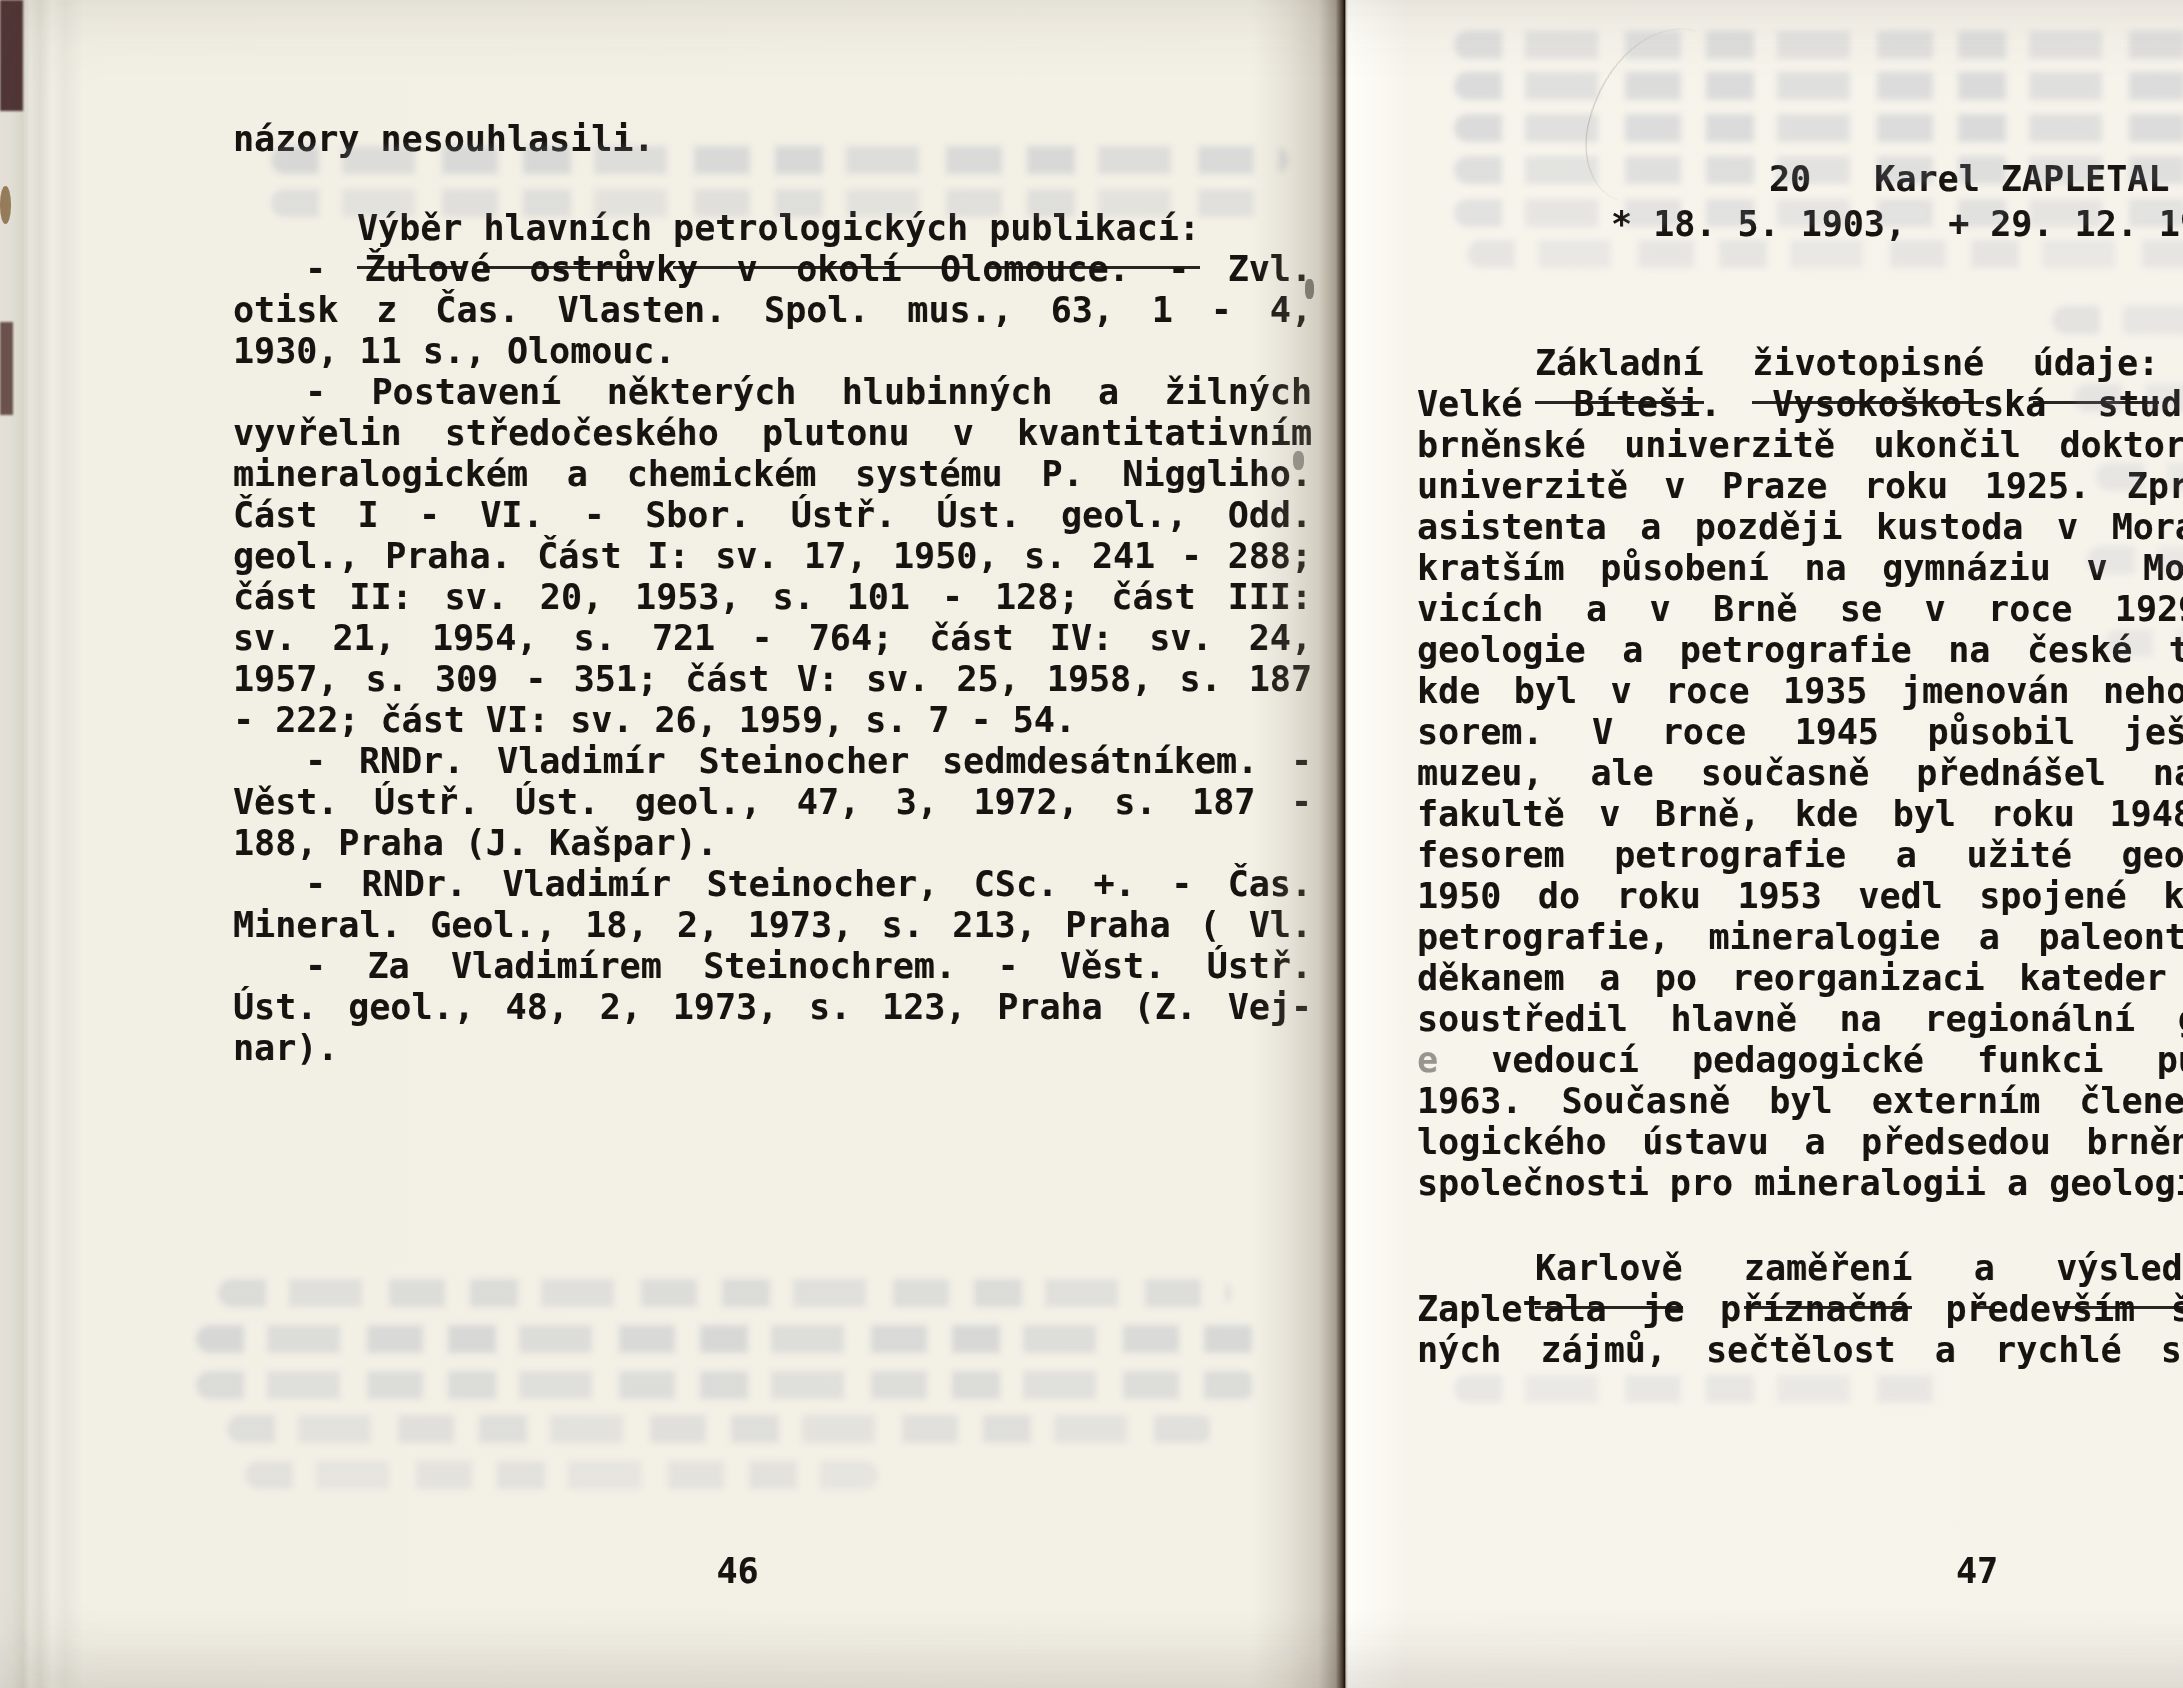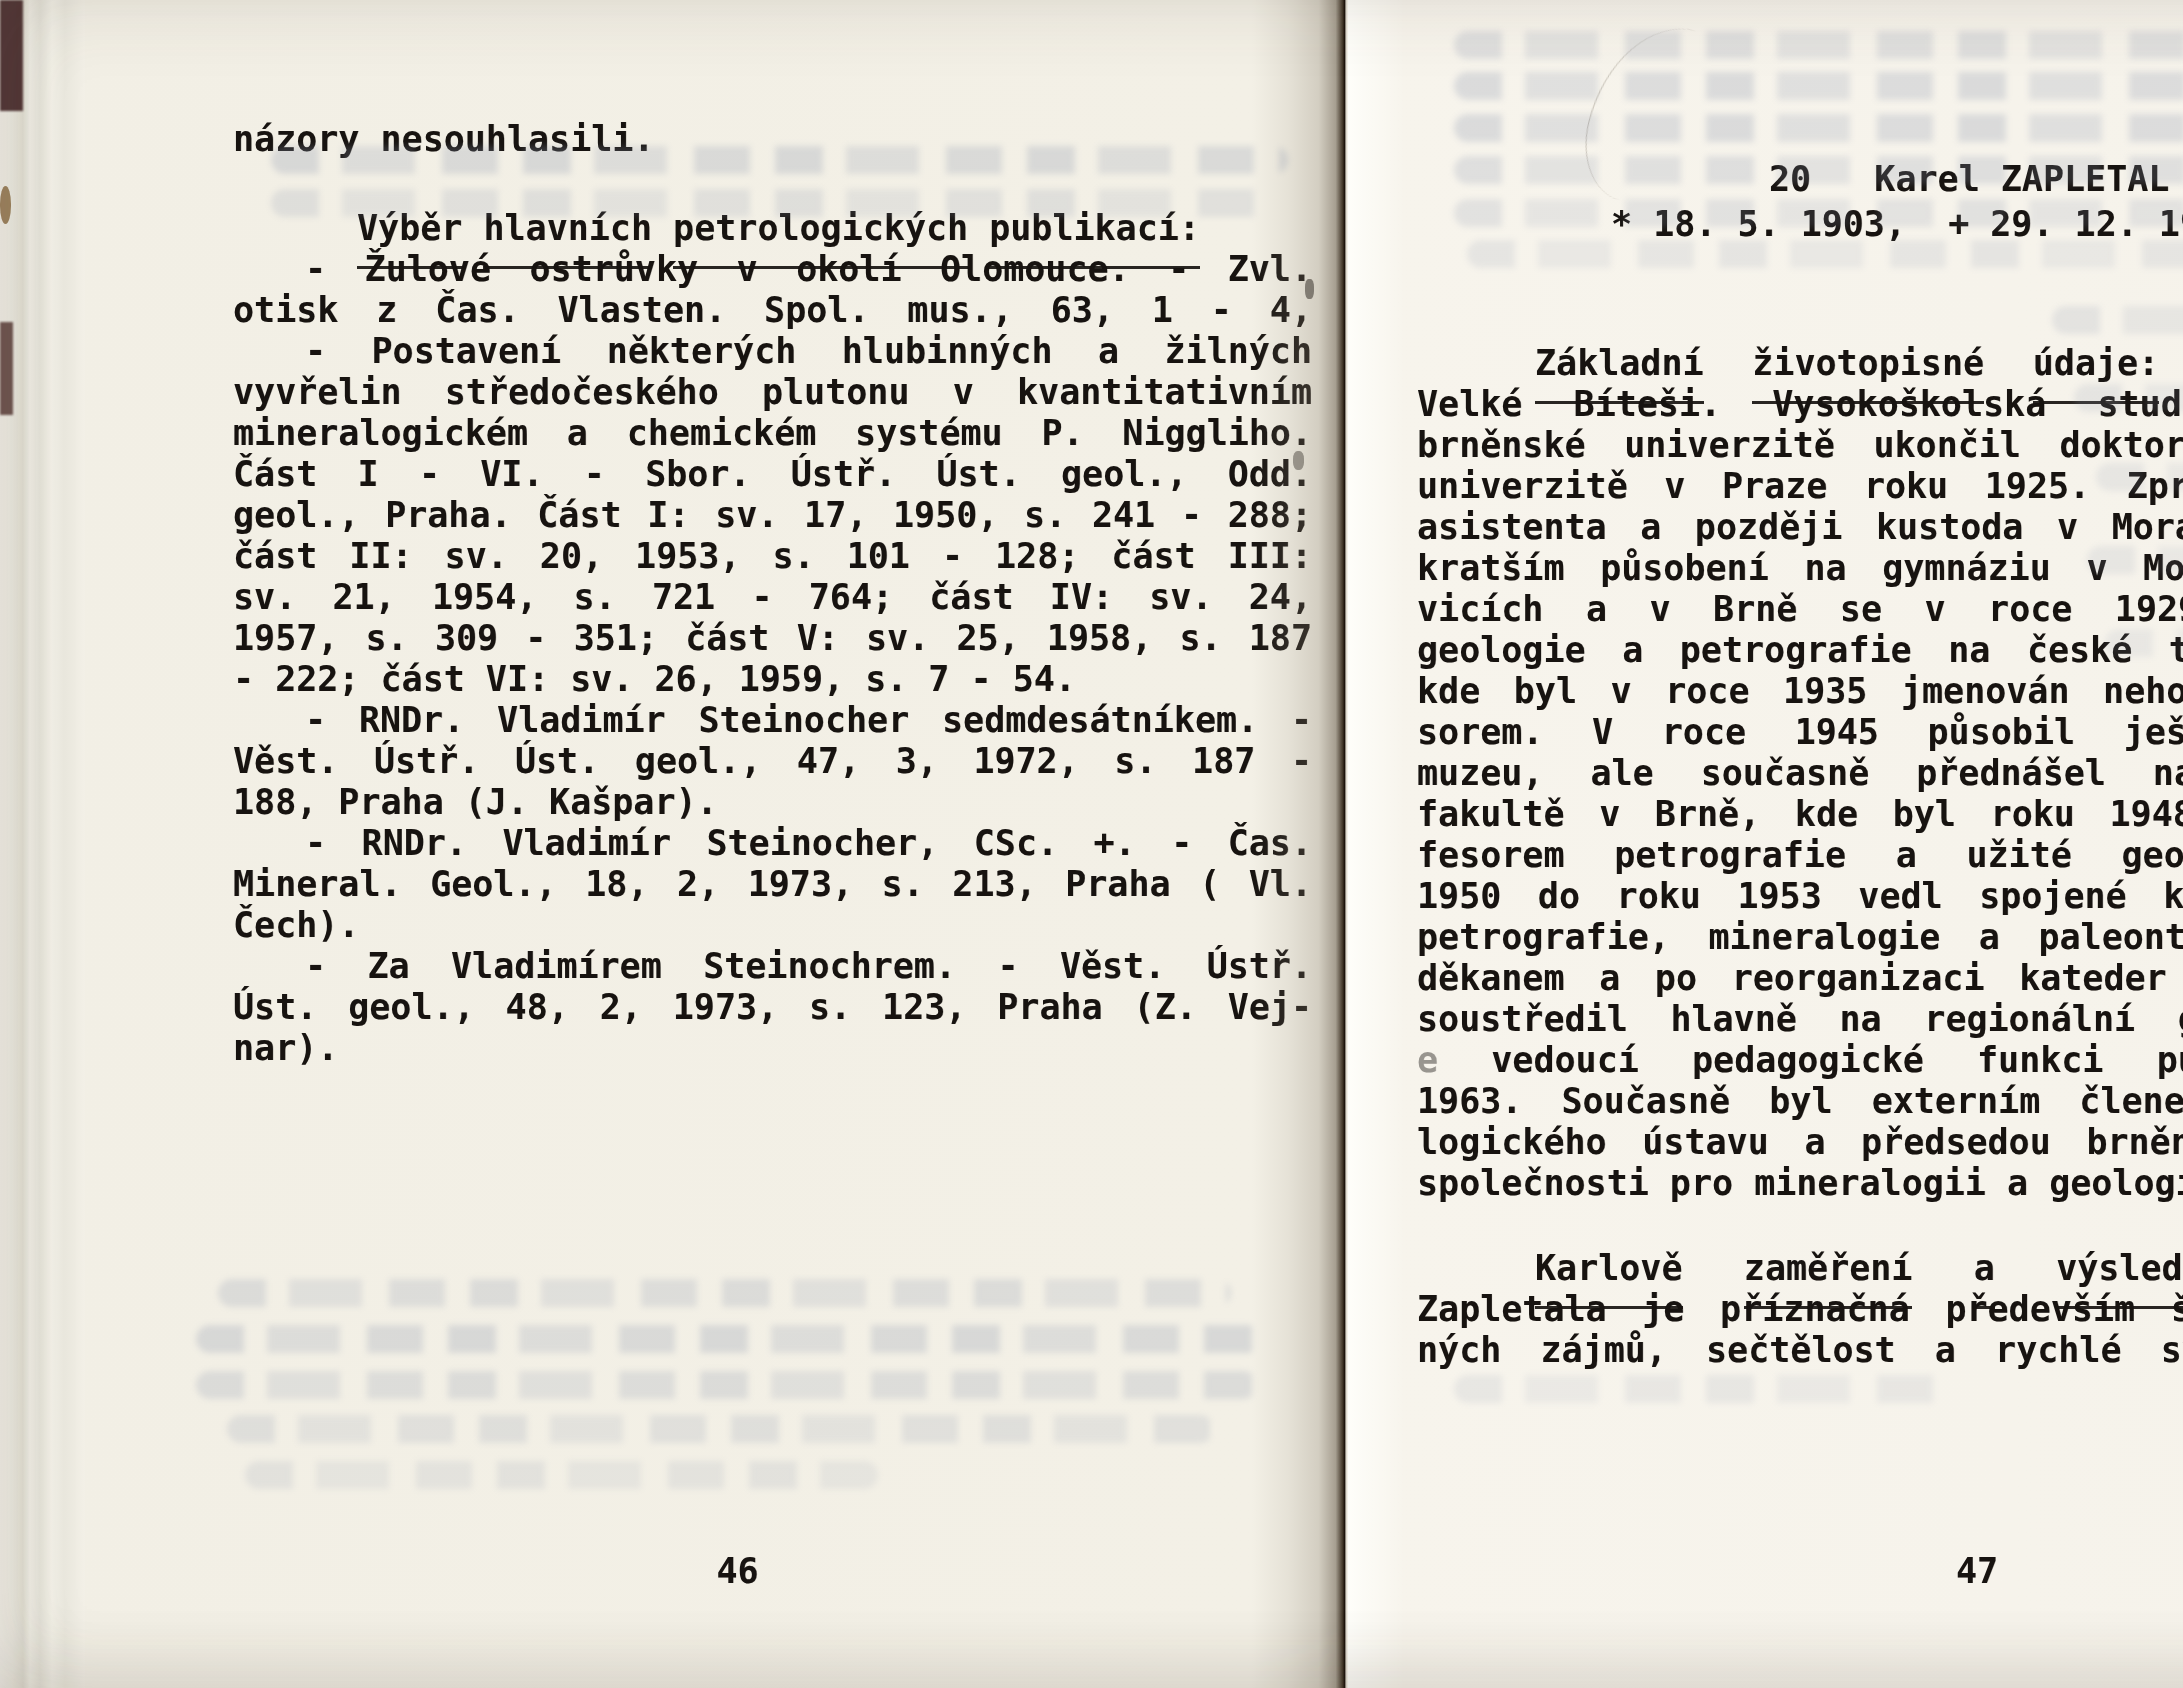--- a/index.html
+++ b/index.html
@@ -88,35 +88,35 @@
   <div class="corner-mark cm1"></div>
   <div class="corner-mark cm2"></div>
   <div class="speck"></div>
 
   <div class="page-left-area">
     <div class="col col-left">
         <div class="ln">názory nesouhlasili.</div>
         <div class="ln" style="margin-top: 48px; padding-left: 124px;"><span class="u">Výběr</span> <span class="u">hlavních</span> <span class="u">petrologických</span> <span class="u">publikací:</span></div>
         <div class="ln j" style="padding-left: 72px;">- Žulové ostrůvky v okolí Olomouce. - Zvl.</div>
         <div class="ln j">otisk z Čas. Vlasten. Spol. mus., 63, 1 - 4,</div>
+        <div class="ln">1930, 11 s., Olomouc.</div>
         <div class="ln j" style="padding-left: 72px;">- Postavení některých hlubinných a žilných</div>
         <div class="ln j">vyvřelin středočeského plutonu v kvantitativním</div>
         <div class="ln j">mineralogickém a chemickém systému P. Niggliho.</div>
         <div class="ln j">Část I - VI. - Sbor. Ústř. Úst. geol., Odd.</div>
         <div class="ln j">geol., Praha. Část I: sv. 17, 1950, s. 241 - 288;</div>
         <div class="ln j">část II: sv. 20, 1953, s. 101 - 128; část III:</div>
         <div class="ln j">sv. 21, 1954, s. 721 - 764; část IV: sv. 24,</div>
         <div class="ln j">1957, s. 309 - 351; část V: sv. 25, 1958, s. 187</div>
         <div class="ln">- 222; část VI: sv. 26, 1959, s. 7 - 54.</div>
         <div class="ln j" style="padding-left: 72px;">- RNDr. Vladimír Steinocher sedmdesátníkem. -</div>
         <div class="ln j">Věst. Ústř. Úst. geol., 47, 3, 1972, s. 187 -</div>
         <div class="ln">188, Praha (J. Kašpar).</div>
         <div class="ln j" style="padding-left: 72px;">- RNDr. Vladimír Steinocher, CSc. +. - Čas.</div>
         <div class="ln j">Mineral. Geol., 18, 2, 1973, s. 213, Praha ( Vl.</div>
-        <div class="ln">Čech).</div>
         <div class="ln j" style="padding-left: 72px;">- Za Vladimírem Steinochrem. - Věst. Ústř.</div>
         <div class="ln j">Úst. geol., 48, 2, 1973, s. 123, Praha (Z. Vej-</div>
         <div class="ln">nar).</div>
       </div>
     <div class="pagenum pagenum-left">46</div>
   </div>
 
   <div class="gutter"></div>
   <div class="gutter-hi"></div>
 

